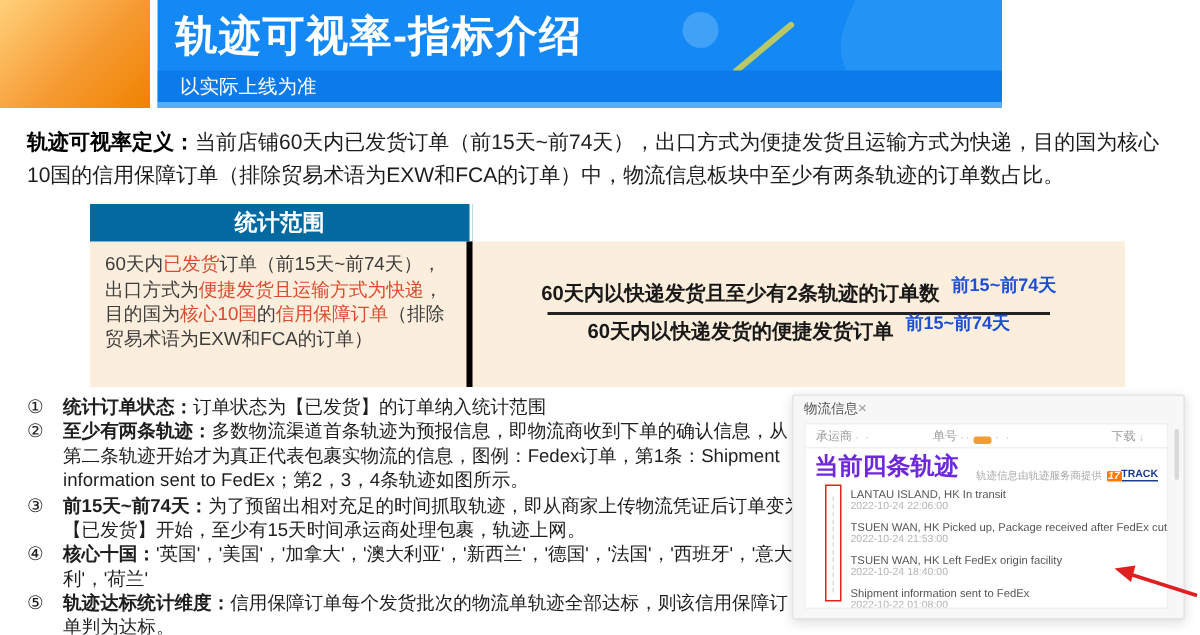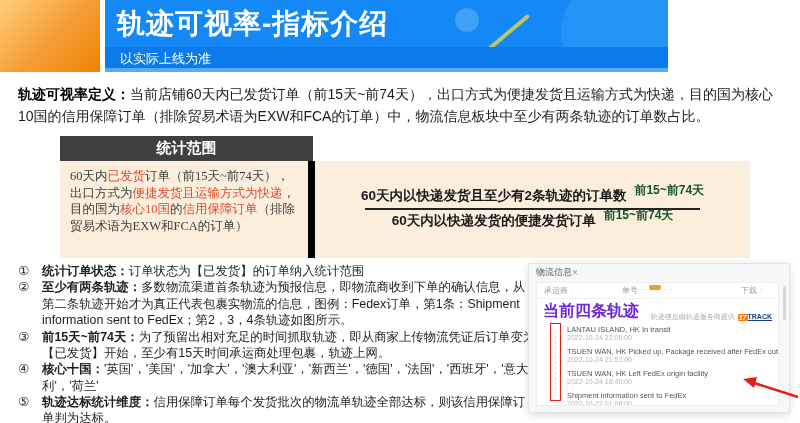--- a/index.html
+++ b/index.html
@@ -31,32 +31,32 @@
   .subtitle-band span { margin-left:15px; font-size:13px; color:#fff; }
   .bottom-strip { position:absolute; left:0; bottom:0; width:100%; height:4px;
     background:#56ACF5; }
   
   .definition { position:absolute; left:18px; top:84px; width:770px;
     font-size:14px; line-height:1.55; color:#1c1c1c; }
   .definition b { color:#000; }
   
   .metric-table { position:absolute; left:60px; top:136px; width:690px; }
   .thead { display:flex; }
-  .th { height:25px; background:#404040; color:#fff; font-size:15px; font-weight:bold;
+  .th { height:25px; background:#0369a1; color:#fff; font-size:15px; font-weight:bold;
     display:flex; align-items:center; justify-content:center; }
   .th.col1 { width:255px; border-right:2px solid #fff; }
   .th.col2 { flex:1; }
   .tbody { display:flex; background:#FBEEDC; min-height:97px; }
   .scope-cell { width:255px; padding:7px 8px 6px 10px; font-size:12.5px; line-height:1.32;
-    color:#3D3D3D; border-right:7px solid #000000;font-family:Liberation Serif, serif; }
+    color:#3D3D3D; border-right:4px solid #000000; }
   .scope-cell .hl { color:#DC4B30; }
   .formula-cell { flex:1; display:flex; flex-direction:column; align-items:center;
     justify-content:center; padding:4px 8px 6px; }
   .frac-row { font-size:13.5px; font-weight:bold; color:#191919; white-space:nowrap; }
-  .frac-sup { color:#14532d; font-size:12px; font-weight:bold; position:relative;
+  .frac-sup { color:#1d4ed8; font-size:12px; font-weight:bold; position:relative;
     top:-6px; margin-left:8px; }
   .frac-line { width:335px; border-top:2px solid #222; margin:3px 0 2px; }
   .formula-note { font-size:11px; color:#3a3a3a; margin-top:9px; }
   
   .details { position:absolute; left:18px; top:263px; width:518px; }
   .details h2 { font-size:14px; font-weight:bold; color:#E0321F; margin-bottom:2px; }
   .d-item { display:flex; font-size:12.4px; line-height:1.32; color:#1e1e1e; }
   .d-num { width:24px; flex-shrink:0; }
   .d-term { font-weight:bold; }
   
@@ -64,21 +64,21 @@
     background:#f7f7f8; border:1px solid #e4e4e6; border-radius:2px;
     box-shadow:0 2px 8px rgba(0,0,0,.14); }
   .panel-titlebar { height:17px; display:flex; align-items:center;
     padding:0 7px; }
   .panel-title { font-size:9px; color:#555; }
   .panel-close { font-size:10px; color:#999; cursor:default; line-height:1; }
   .panel-card { position:absolute; left:7px; top:18px; right:10px; bottom:6px;
     background:#fff; border:1px solid #f0f0f0; overflow:hidden; }
   .meta-row { height:16px; border-bottom:1px solid #f0f0f0; display:flex;
     align-items:center; padding:0 7px; font-size:8px; color:#9a9a9a; }
-  .meta-item { display:flex; align-items:flex-start; gap:2px; }
+  .meta-item { display:flex; align-items:flex-end; gap:2px; }
   .meta-item.m1 { width:78px; }
   .meta-item.m2 { flex:1; }
   .meta-item.m3 { width:30px; }
   .meta-dash { color:#c9c9c9; letter-spacing:1px; }
   .carrier-badge { display:inline-block; width:12px; height:5px; border-radius:2px;
     background:#F08300; opacity:.8; }
   .anno-row { display:flex; justify-content:space-between; align-items:flex-end;
     padding:2px 6px 0; }
   .anno { font-family:"Liberation Serif","DejaVu Serif",serif; font-size:16px;
     font-weight:bold; color:#6d28d9; }

